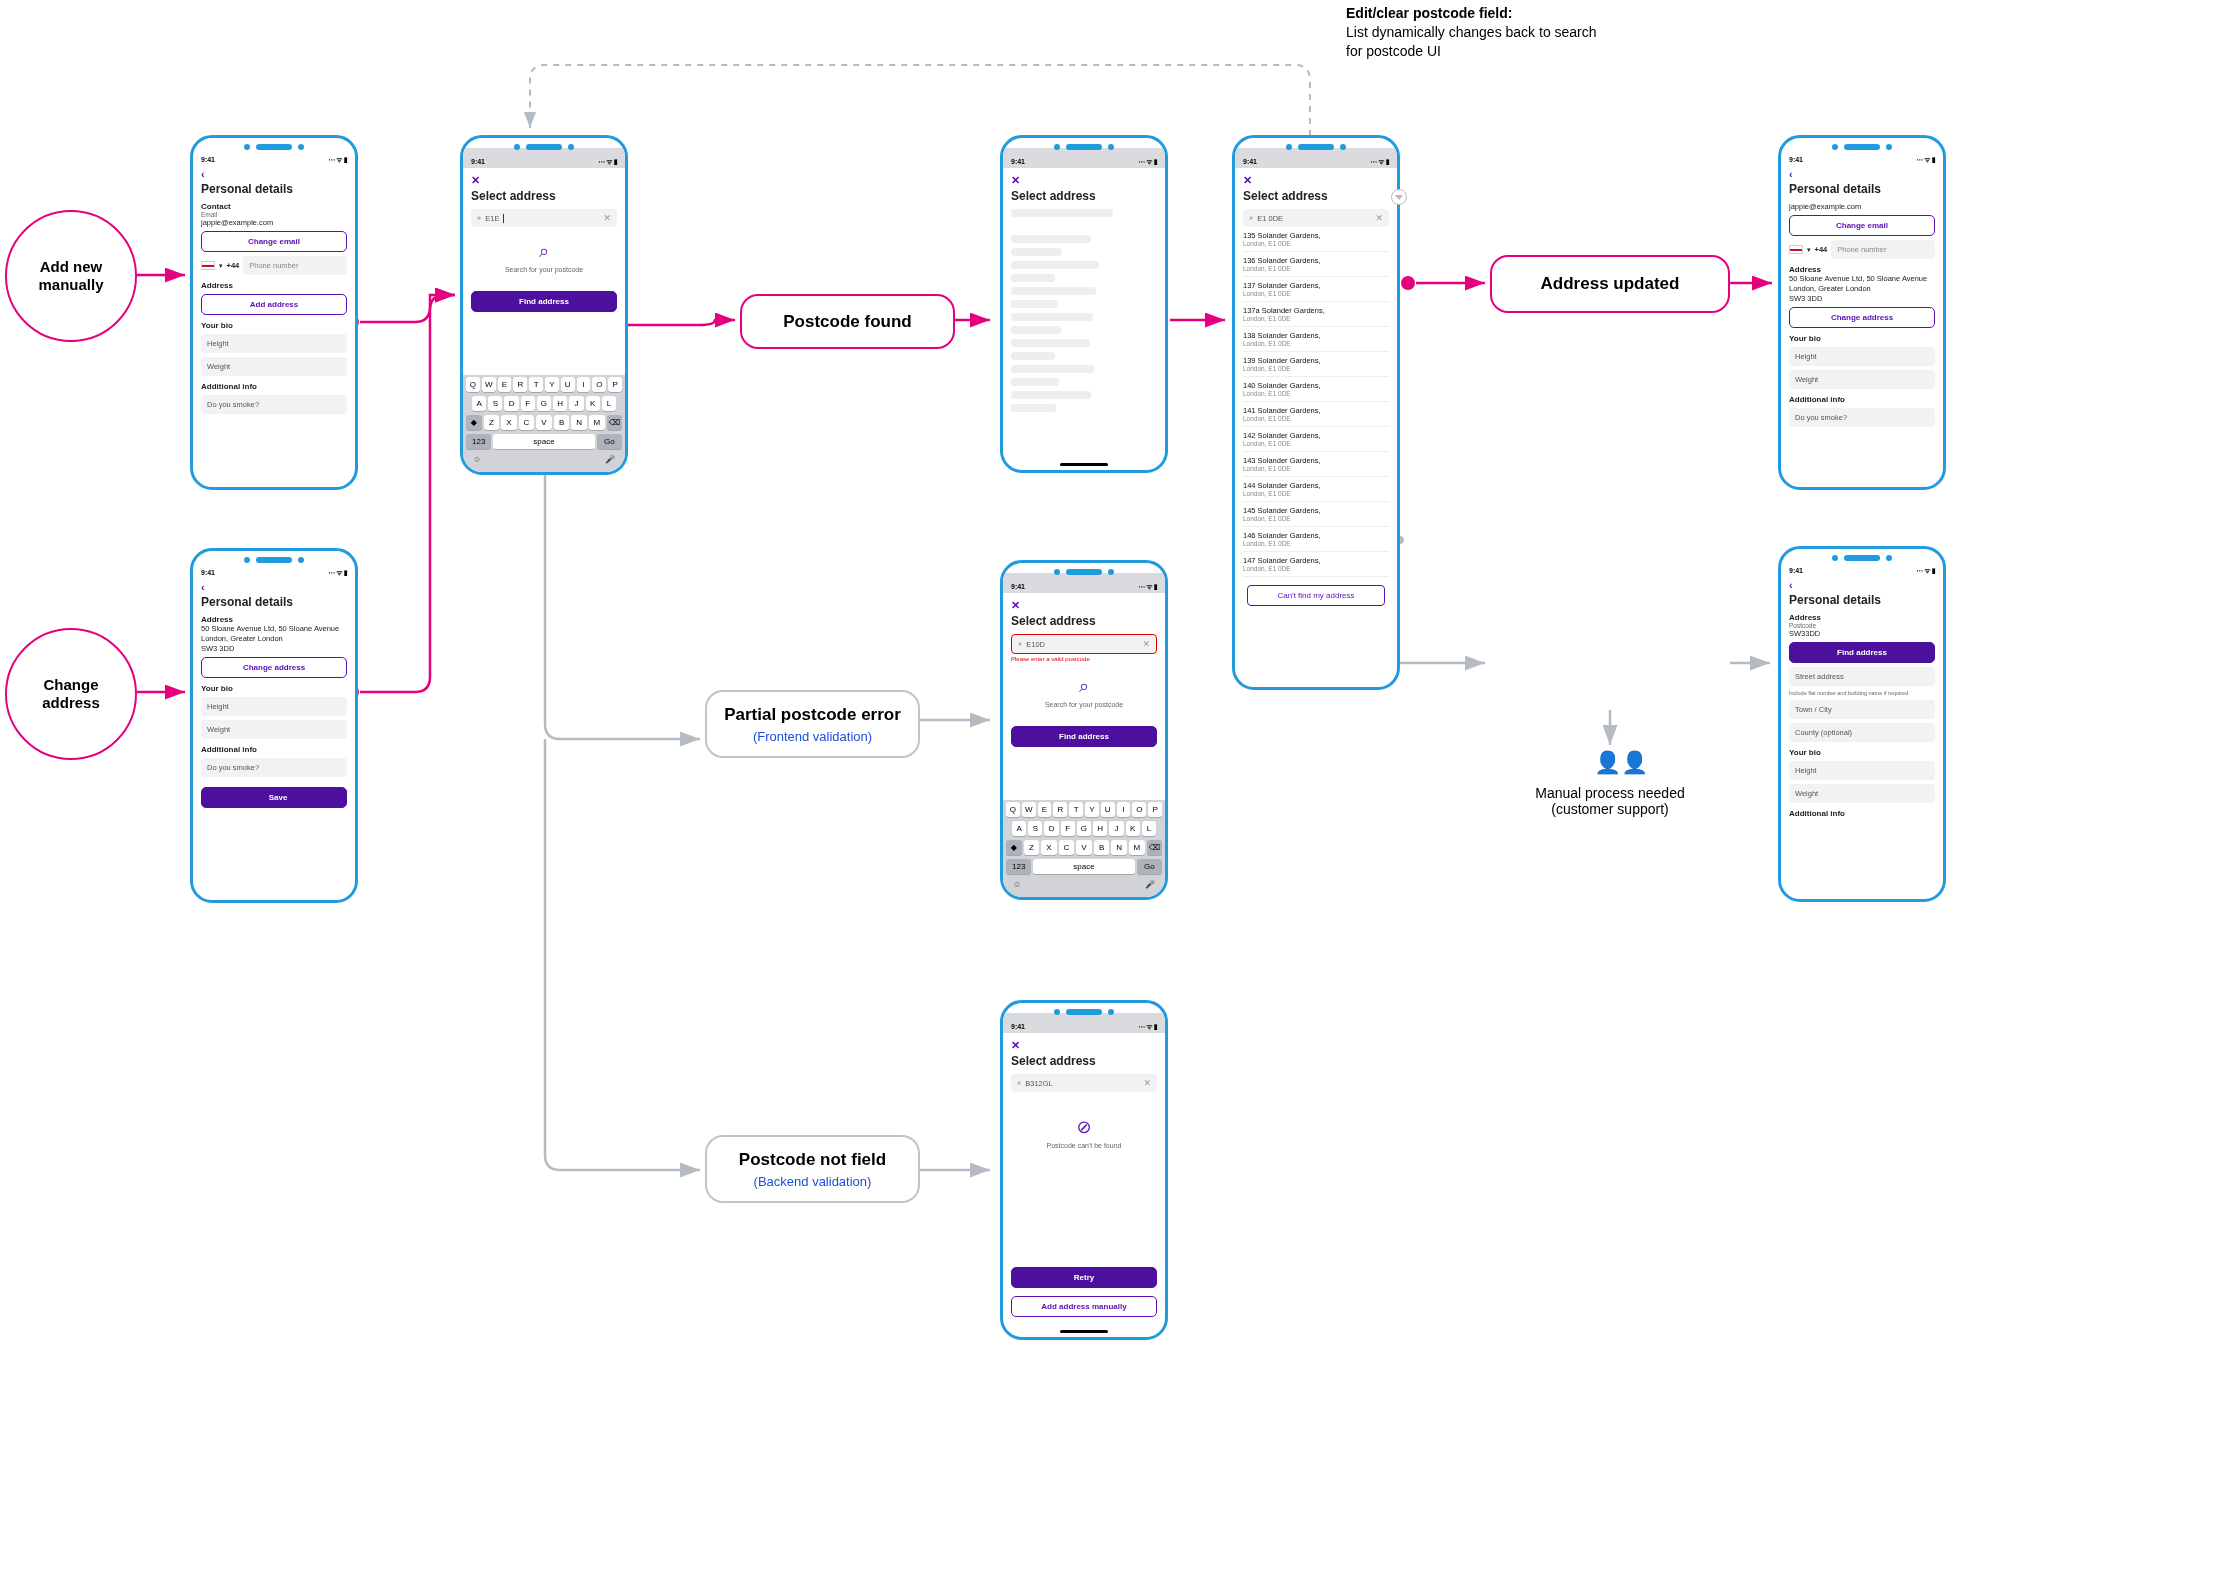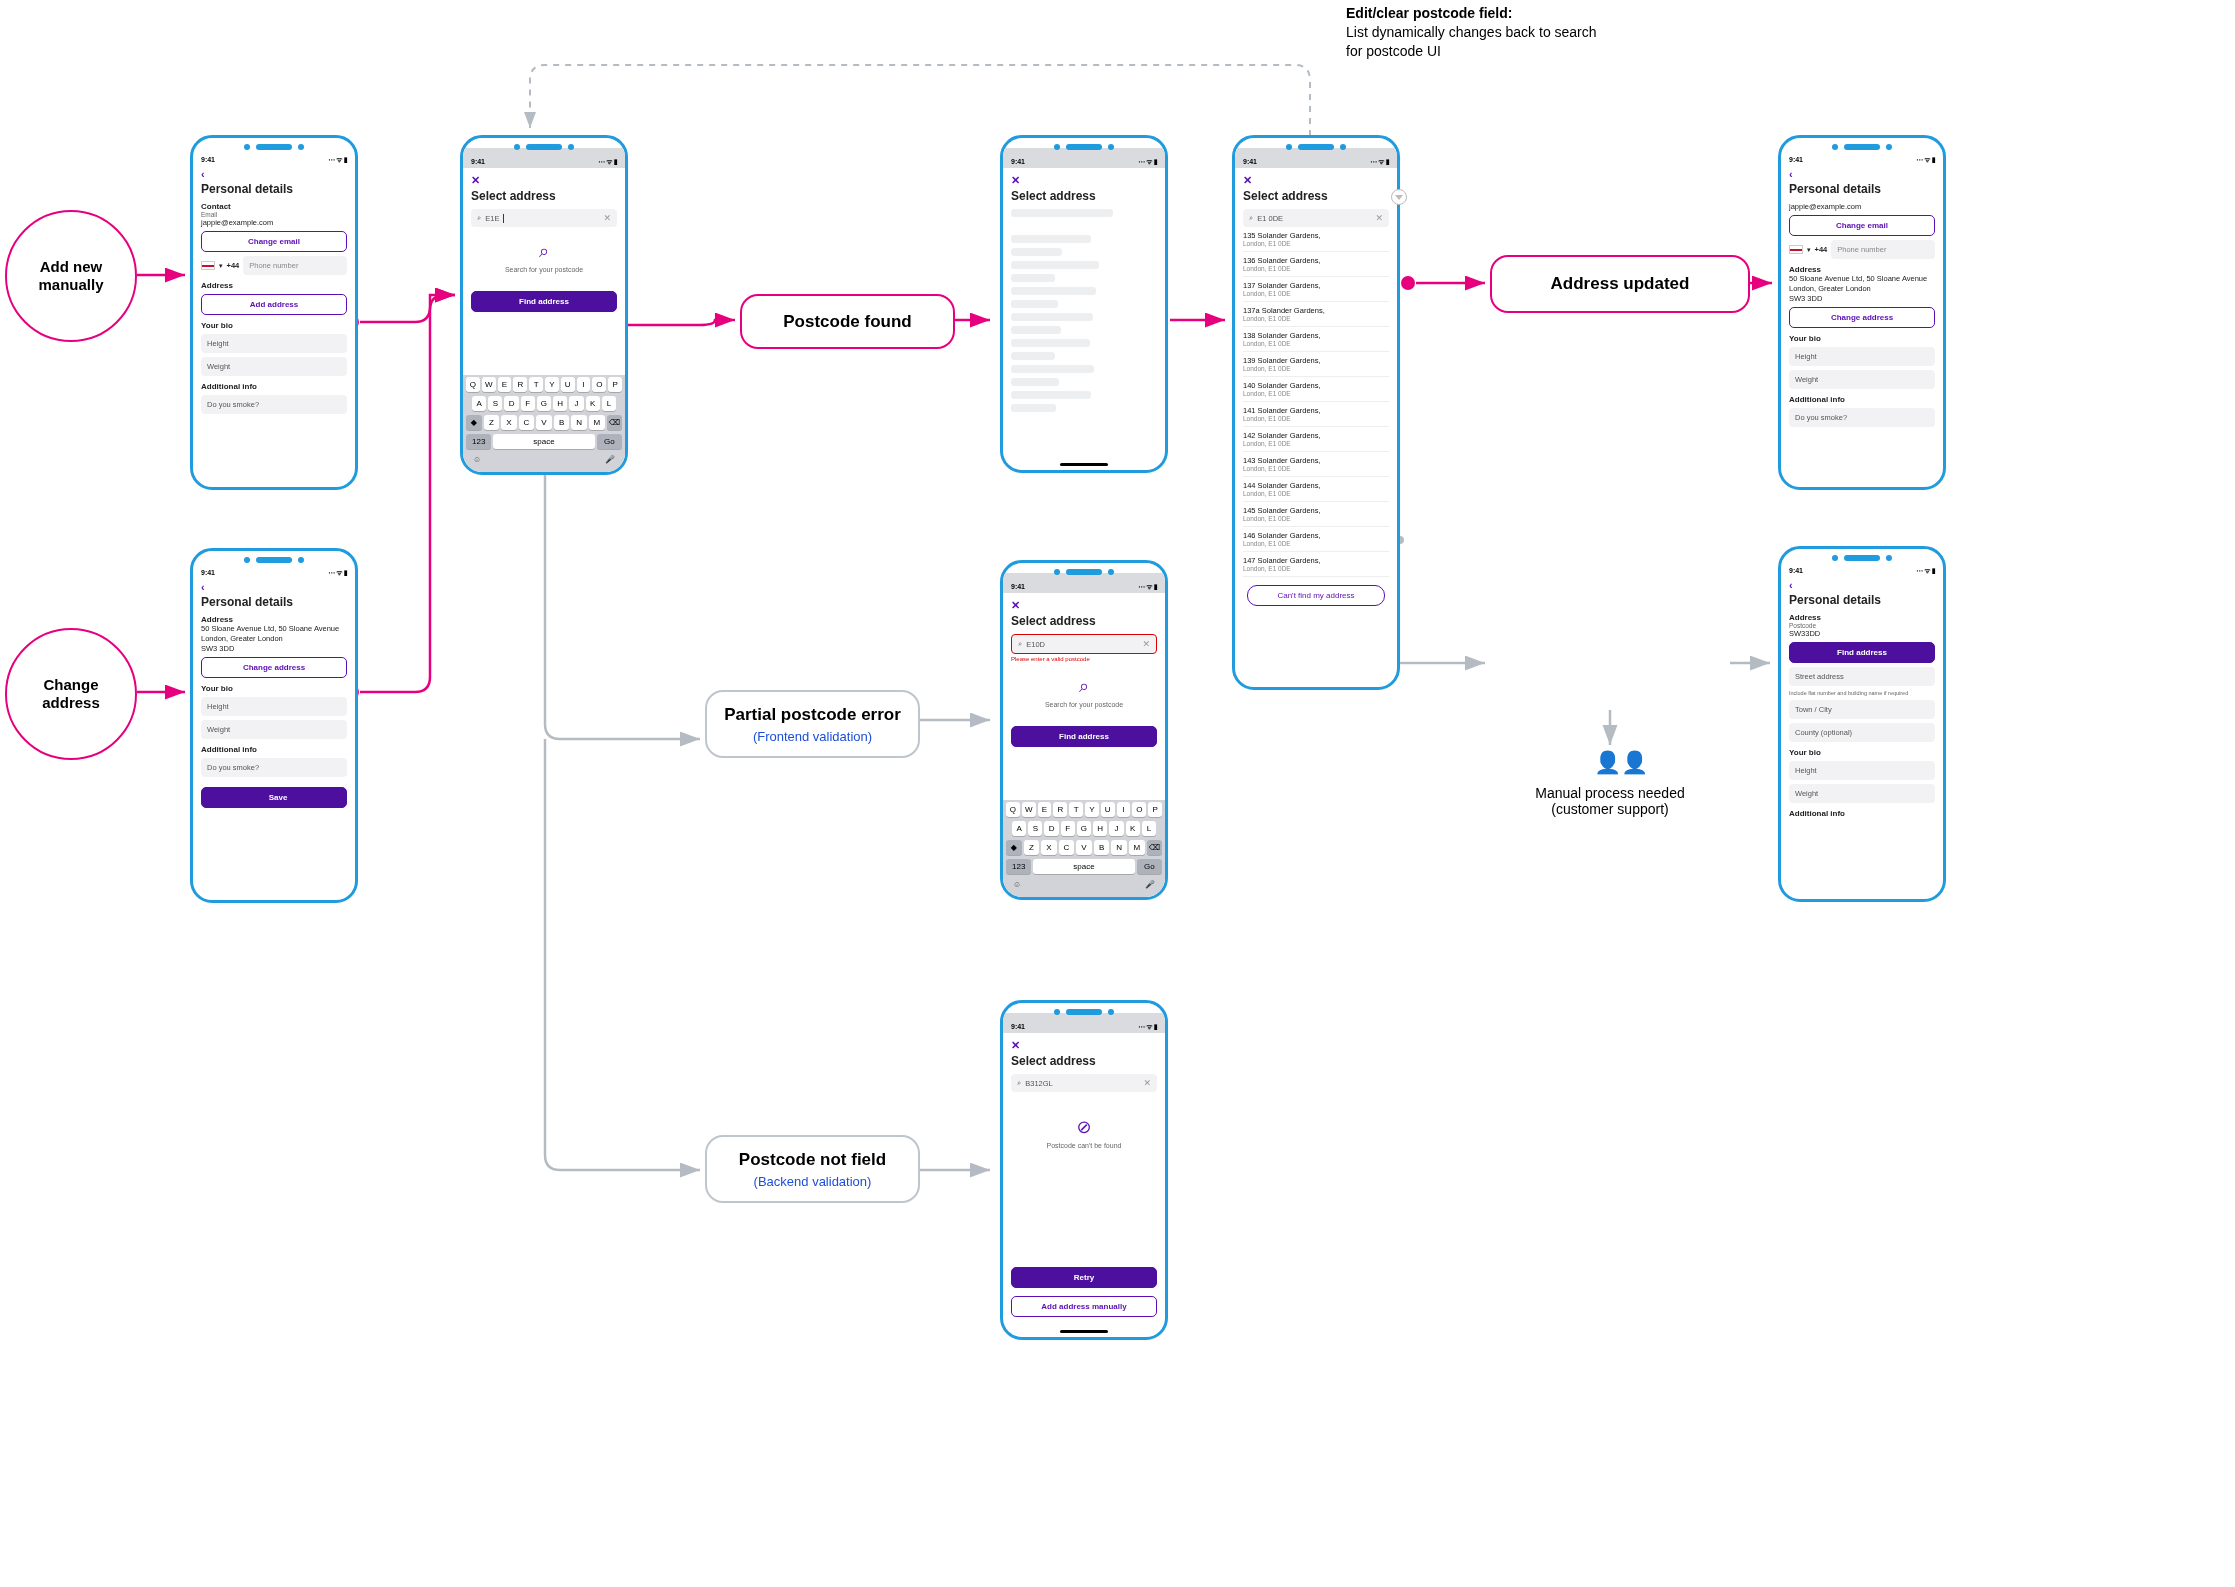--- a/index.html
+++ b/index.html
@@ -40,21 +40,21 @@
   .search-box .clear { margin-left:auto; color:#999; font-size:9px;}
   .search-box.error { border:1px solid #d00;}
   .error-msg { color:#d00; font-size:6px; margin-top:2px;}
   .mag { color:#5B0EB5; font-size:18px;}
   .center-col { text-align:center; padding:14px 6px;}
   .center-col .hint { font-size:7px; color:#666; margin-top:4px;}
   .skeleton { height:8px; background:#eceef0; border-radius:3px; margin:5px 0;}
   .addr-item { border-bottom:1px solid #eee; padding:4px 0;}
   .addr-item .l1 { font-size:7.5px; color:#111;}
   .addr-item .l2 { font-size:6.5px; color:#888;}
-  .cant-find { border:1px solid #5B0EB5; color:#5B0EB5; border-radius:10px; text-align:center; padding:5px 0; font-size:8px; margin:8px 4px; }
+  .cant-find { border:1px solid #5B0EB5; color:#5B0EB5; border-radius:4px; text-align:center; padding:5px 0; font-size:8px; margin:8px 4px; }
   .grey-header { background:#d9dbde; height:20px; margin:-4px -8px 4px -8px;}
   .home-indicator { position:absolute; bottom:4px; left:50%; transform:translateX(-50%); width:48px; height:3px; background:#000; border-radius:2px;}
 
   
   .keyboard { position:absolute; left:0; right:0; bottom:0; background:#d1d3d8; font-size:8px;}
   .krow { display:flex; gap:2px; padding:2px 3px; }
   .key { flex:1; background:#fff; border-radius:3px; text-align:center; padding:3px 0; font-size:8px; box-shadow:0 1px 0 rgba(0,0,0,0.2);}
   .key.dark { background:#aeb3bb; color:#000;}
   .key.space { flex:4;}
   .kb-tools { display:flex; justify-content:space-between; padding:4px 10px 8px 10px; color:#555;}
@@ -396,21 +396,21 @@
           <div class="addr-item">
             <div class="l1">147 Solander Gardens,</div>
             <div class="l2">London, E1 0DE</div>
           </div>
         </div>
     <div class="cant-find">Can't find my address</div>
   </div>
 </div>
 <div class="scroll-badge" style="left:1391px; top:189px;"></div>
 
-<div class="node-box pink" style="left:1490px; top:255px; width:260px; height:58px;">
+<div class="node-box pink" style="left:1490px; top:255px; width:240px; height:58px;">
   <div class="title">Address updated</div>
 </div>
 
 <div class="phone" style="left:1778px; top:135px; height:355px;">
   <div class="notch-bar">
         <span class="dot"></span>
         <span class="pill"></span>
         <span class="dot"></span>
       </div>
   <div class="status-row">

